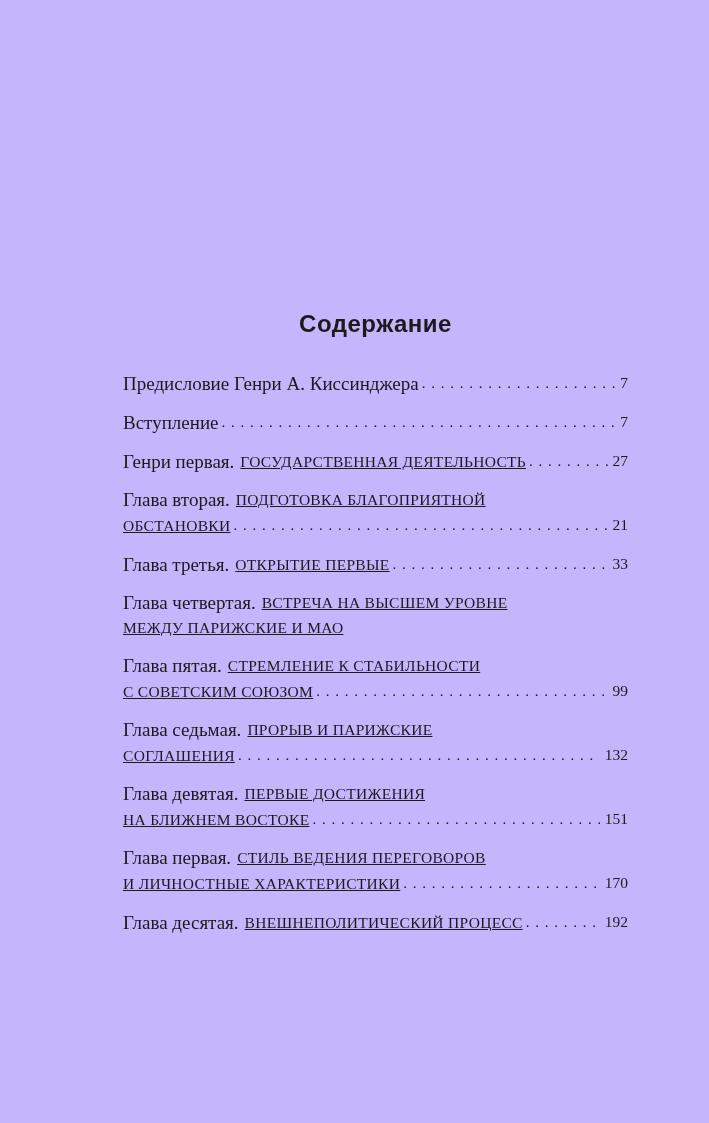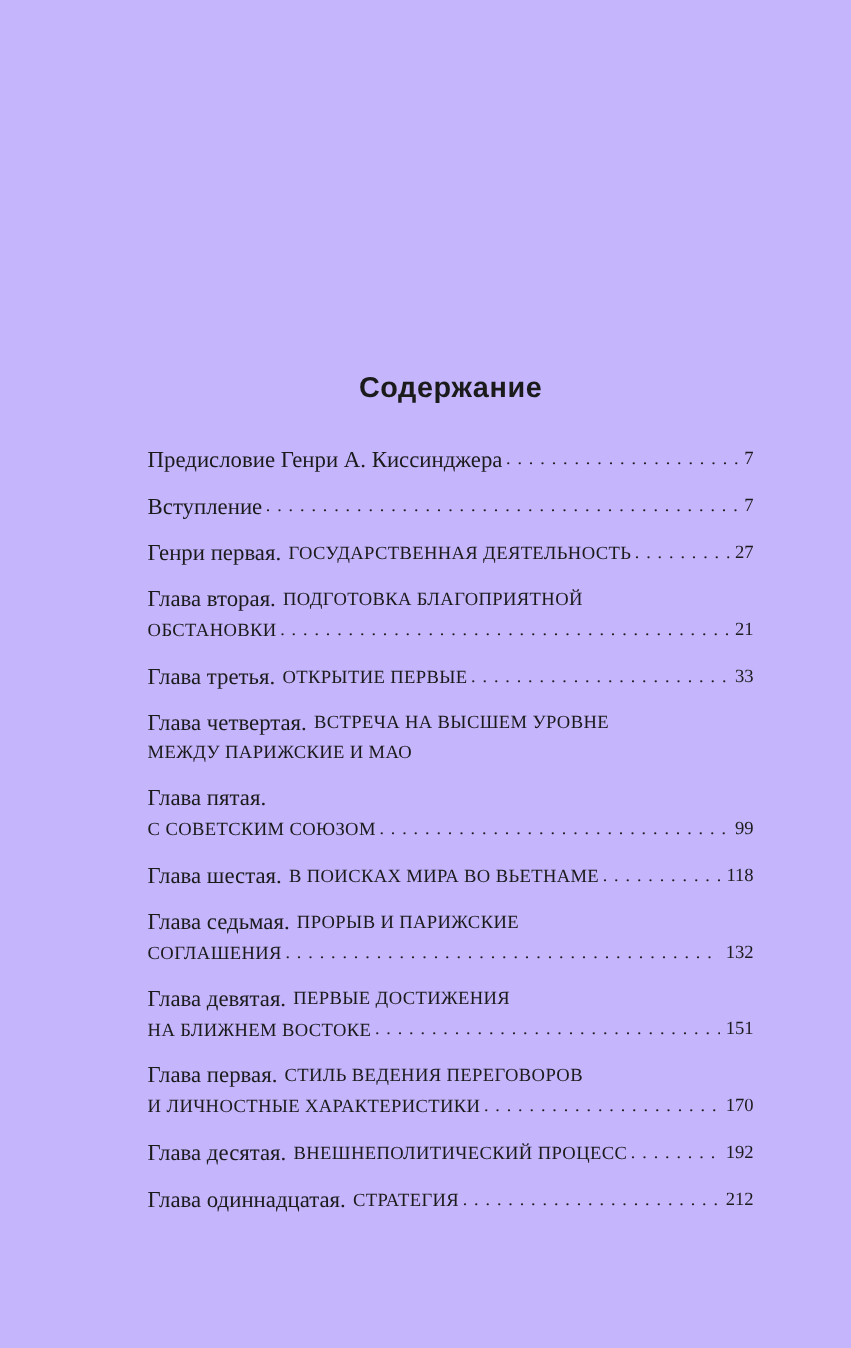--- a/index.html
+++ b/index.html
@@ -44,20 +44,21 @@
   .prefix {
     font-size: 19px;
     flex: 0 0 auto;
     white-space: pre;
   }
   .caps {
     font-size: 15.5px;
     letter-spacing: 0.3px;
     flex: 0 0 auto;
     white-space: pre;
+    text-decoration: underline;
   }
   .prefix + .caps {
     margin-left: 6px;
   }
   .tail {
     display: flex;
     align-items: baseline;
     flex: 1 1 auto;
     min-width: 0;
   }
@@ -148,40 +149,30 @@
       <span class="caps">ВСТРЕЧА НА ВЫСШЕМ УРОВНЕ</span>
 
     </div>
     <div class="line">
       <span class="caps">МЕЖДУ ПАРИЖСКИЕ И МАО</span>
     </div>
   </div>
       <div class="entry">
     <div class="line">
       <span class="prefix">Глава пятая.</span>
+      <span class="caps">СТРЕМЛЕНИЕ К СТАБИЛЬНОСТИ</span>
 
     </div>
     <div class="line">
       <span class="caps">С СОВЕТСКИМ СОЮЗОМ</span>
       <span class="tail">
         <span class="leader"></span>
         <span class="pagenum">99</span>
       </span>
     </div>
-  </div>
-      <div class="entry">
-    <div class="line">
-      <span class="prefix">Глава шестая.</span>
-      <span class="caps">В ПОИСКАХ МИРА ВО ВЬЕТНАМЕ</span>
-      <span class="tail">
-        <span class="leader"></span>
-        <span class="pagenum">118</span>
-      </span>
-    </div>
-
   </div>
       <div class="entry">
     <div class="line">
       <span class="prefix">Глава седьмая.</span>
       <span class="caps">ПРОРЫВ И ПАРИЖСКИЕ</span>
 
     </div>
     <div class="line">
       <span class="caps">СОГЛАШЕНИЯ</span>
       <span class="tail">
@@ -222,25 +213,14 @@
     <div class="line">
       <span class="prefix">Глава десятая.</span>
       <span class="caps">ВНЕШНЕПОЛИТИЧЕСКИЙ ПРОЦЕСС</span>
       <span class="tail">
         <span class="leader"></span>
         <span class="pagenum">192</span>
       </span>
     </div>
 
   </div>
-      <div class="entry">
-    <div class="line">
-      <span class="prefix">Глава одиннадцатая.</span>
-      <span class="caps">СТРАТЕГИЯ</span>
-      <span class="tail">
-        <span class="leader"></span>
-        <span class="pagenum">212</span>
-      </span>
-    </div>
-
-  </div>
     </div>
 </div>
 
 </body></html>

